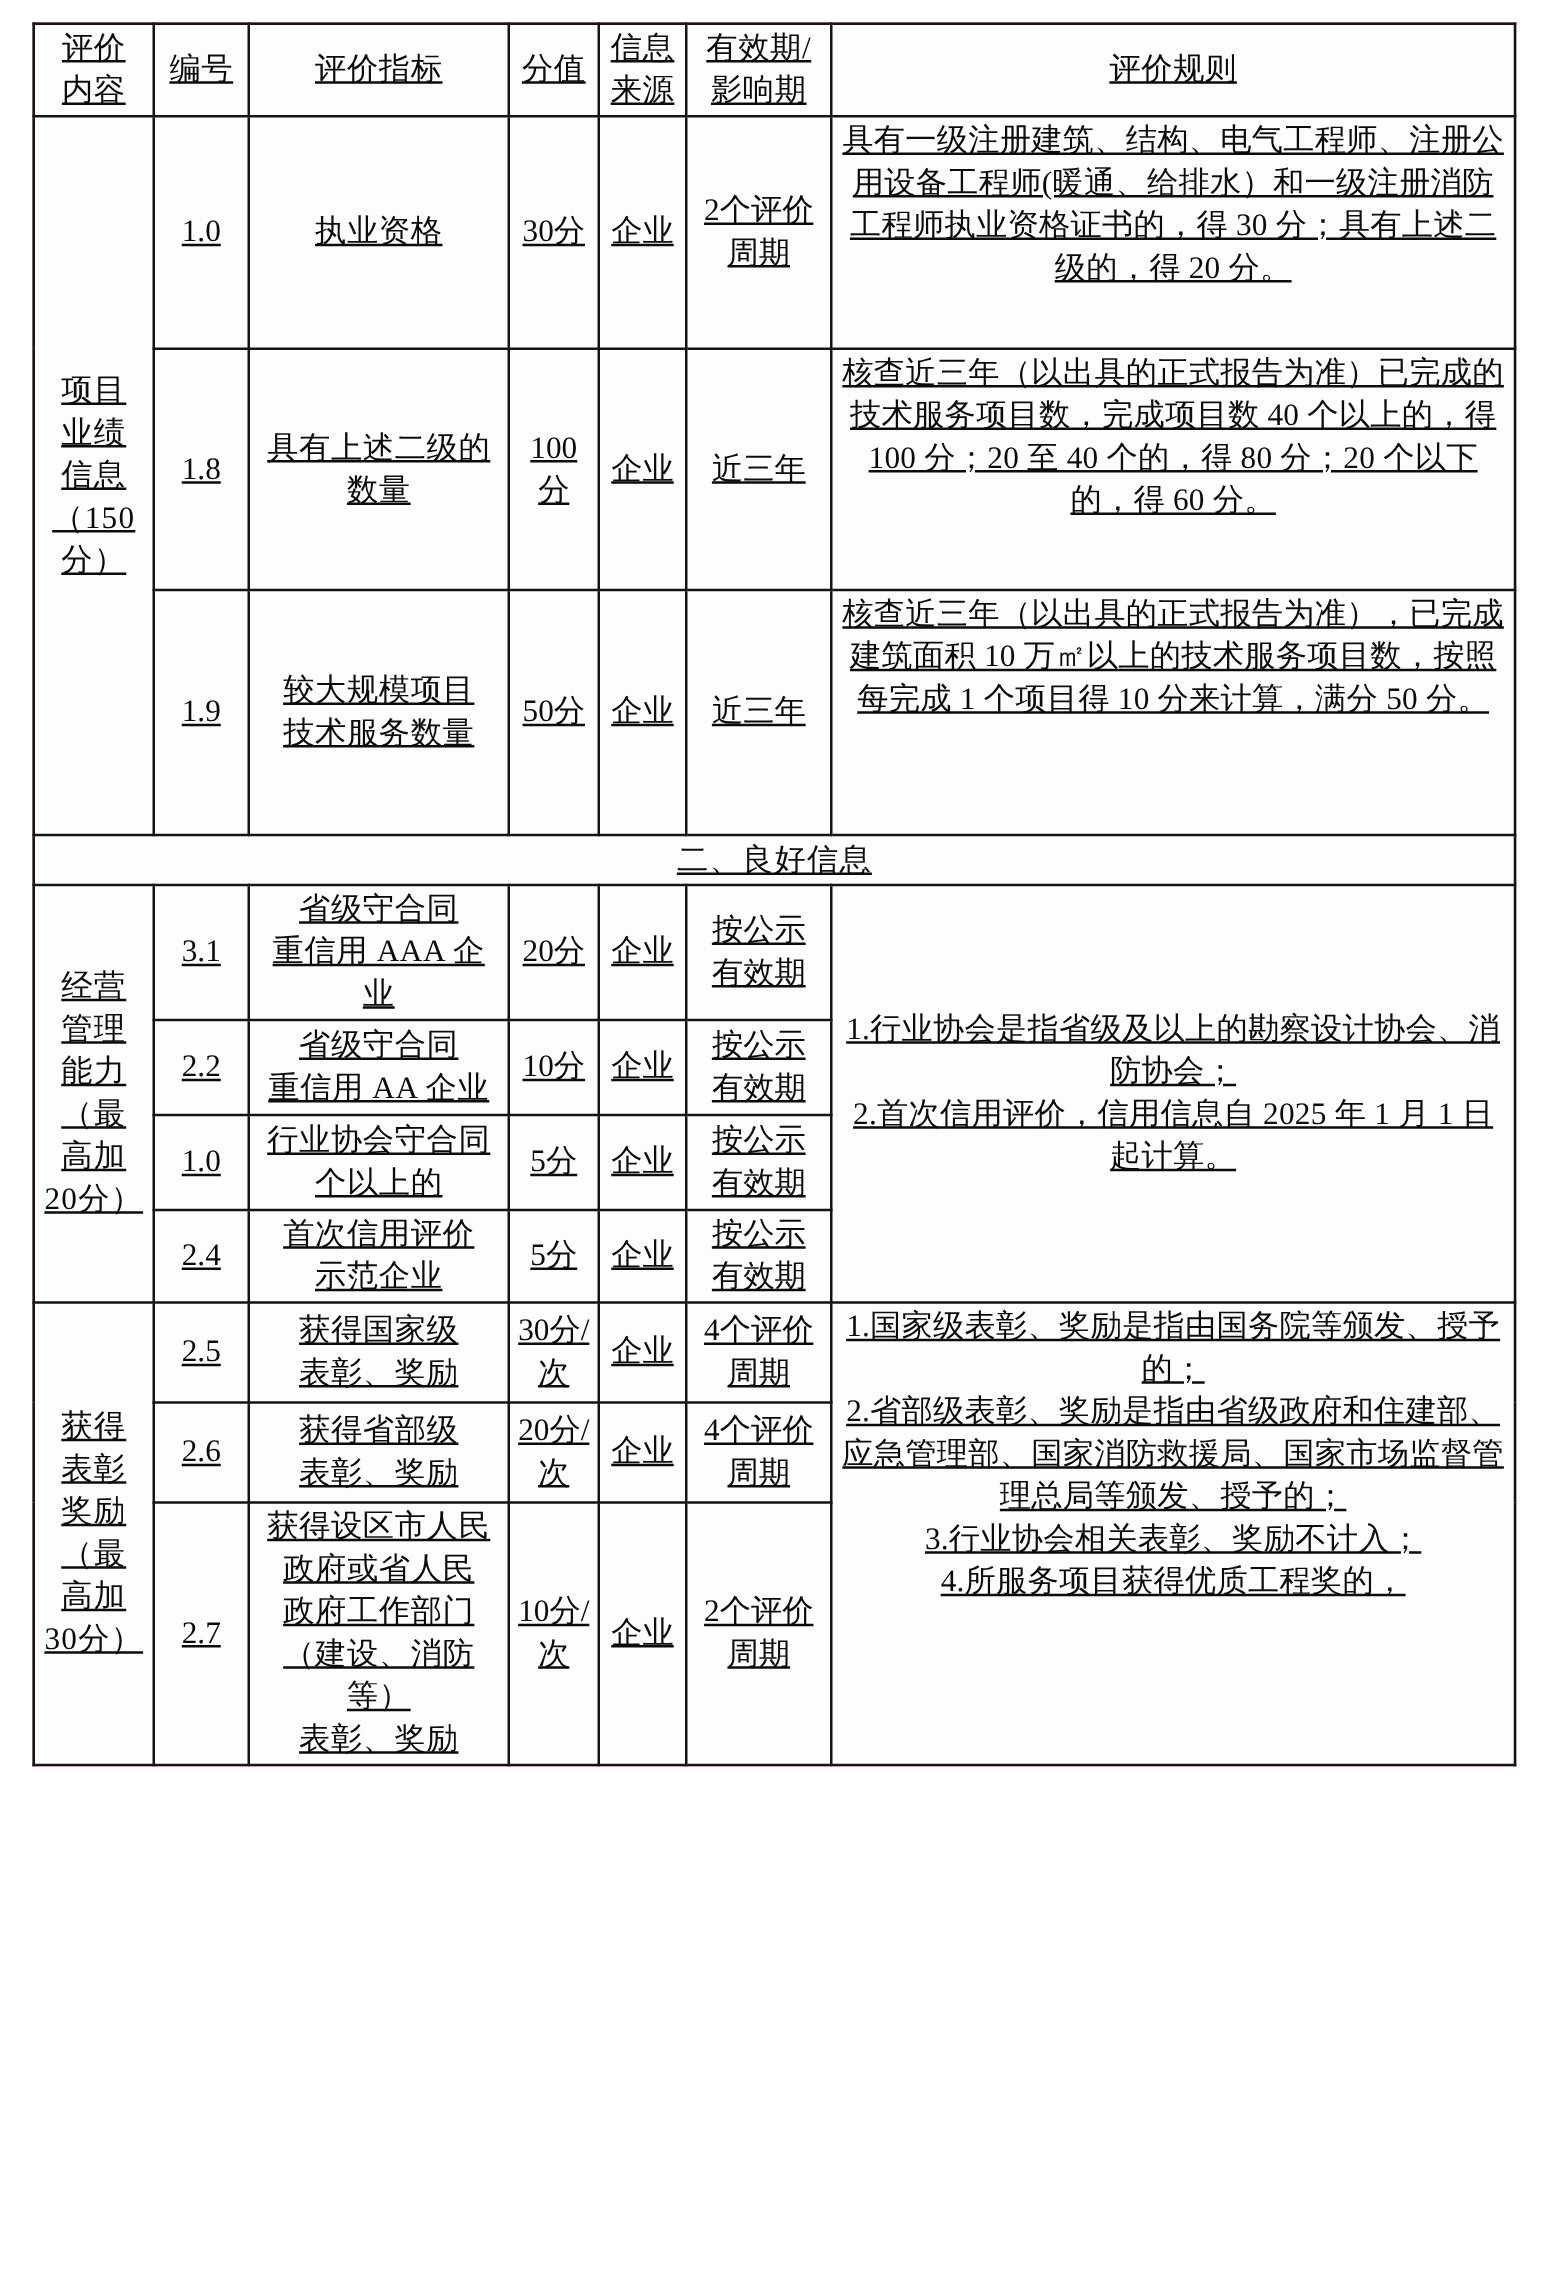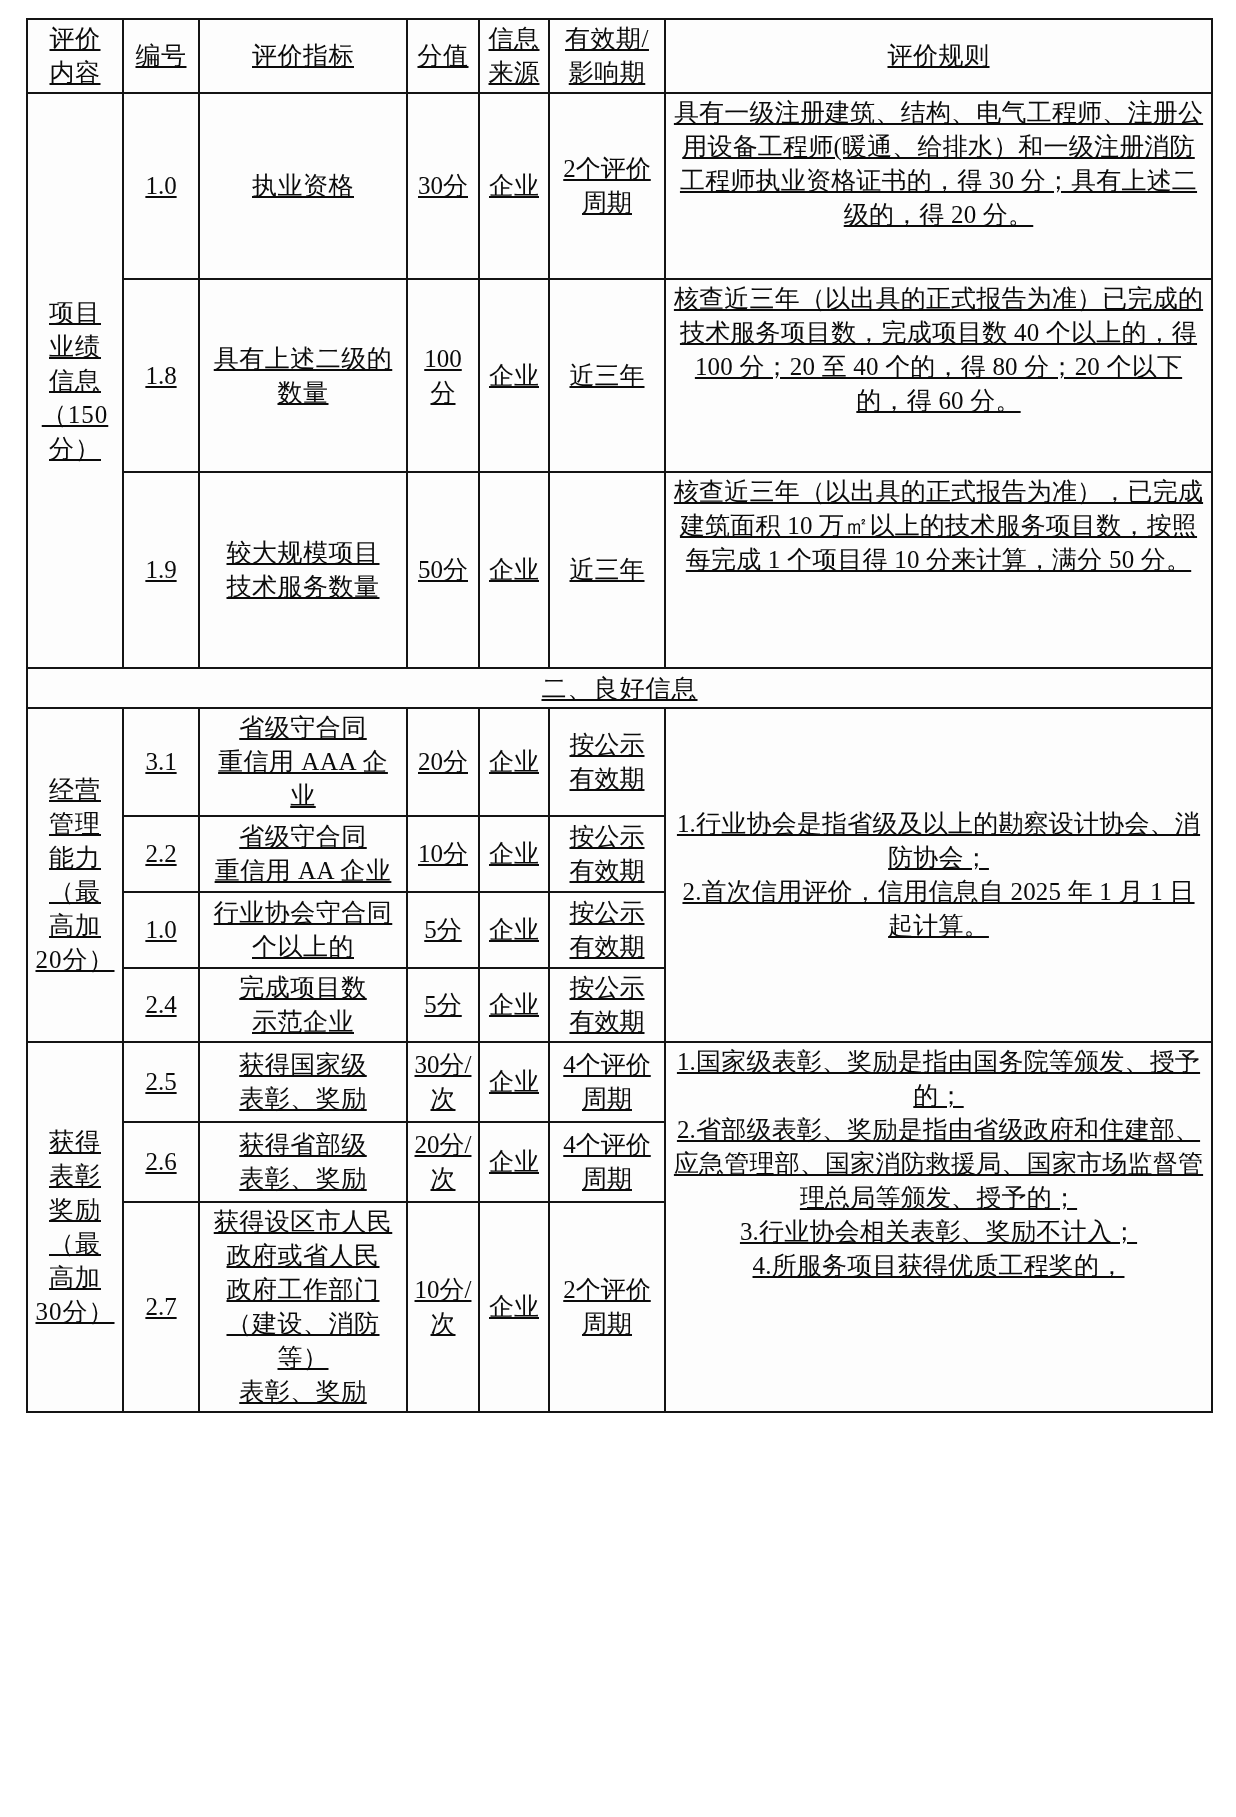--- a/index.html
+++ b/index.html
@@ -215,21 +215,21 @@
         <td class="cell-index" style="white-space:pre-line">行业协会守合同
 个以上的</td>
         <td class="cell-score">5分</td>
         <td class="cell-source">企业</td>
         <td class="cell-period" style="white-space:pre-line">按公示
 有效期</td>
       </tr>
 
       <tr class="r24">
         <td class="cell-no">2.4</td>
-        <td class="cell-index" style="white-space:pre-line">完成项目数
+        <td class="cell-index" style="white-space:pre-line">首次信用评价
 示范企业</td>
         <td class="cell-score">5分</td>
         <td class="cell-source">企业</td>
         <td class="cell-period" style="white-space:pre-line">按公示
 有效期</td>
       </tr>
 
       <tr class="r25">
         <td rowspan="3" class="v-content" style="white-space:pre-line">获得
 表彰

